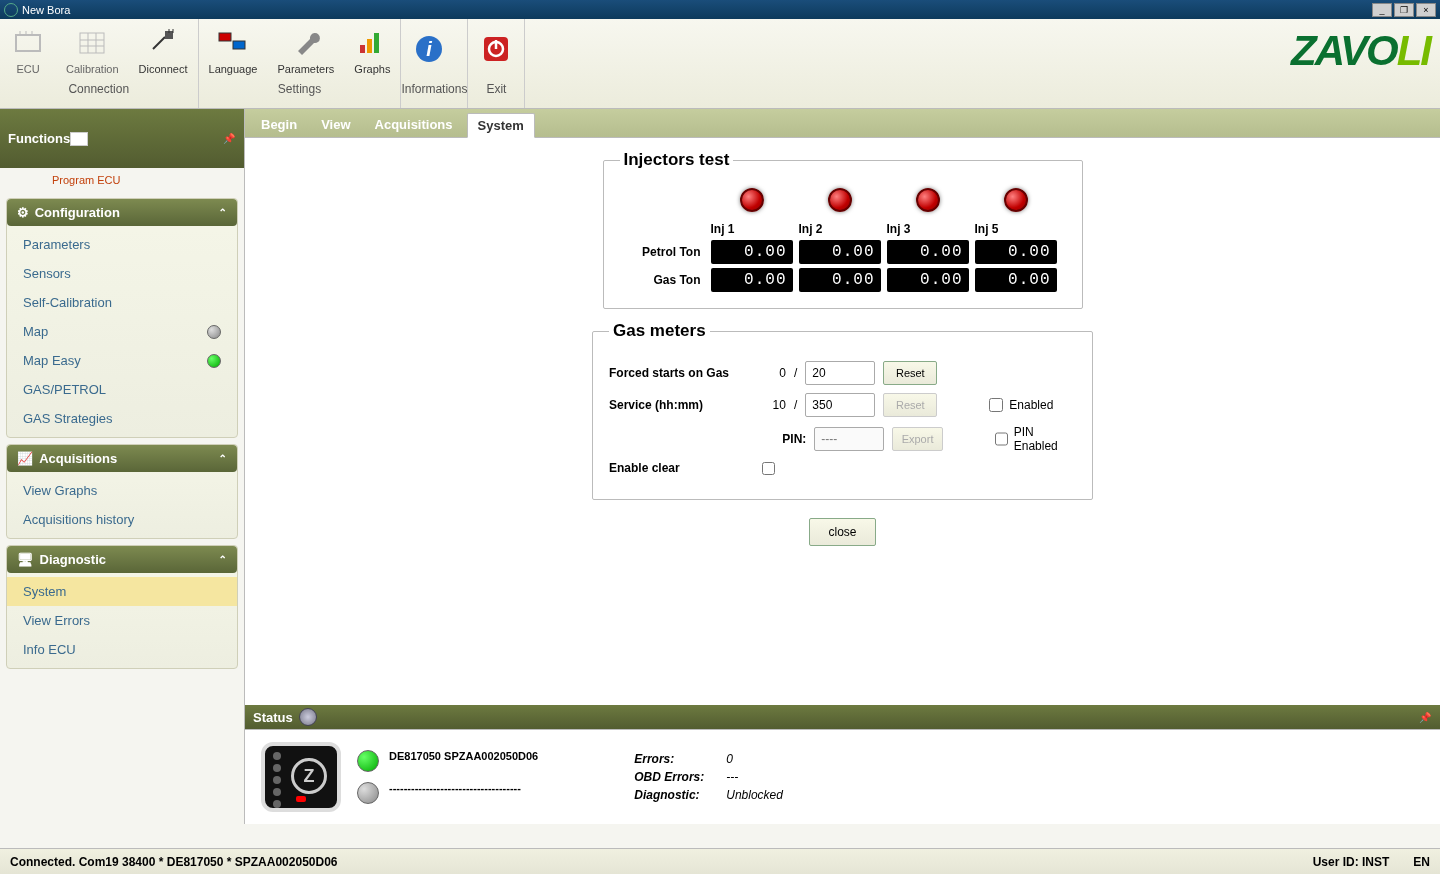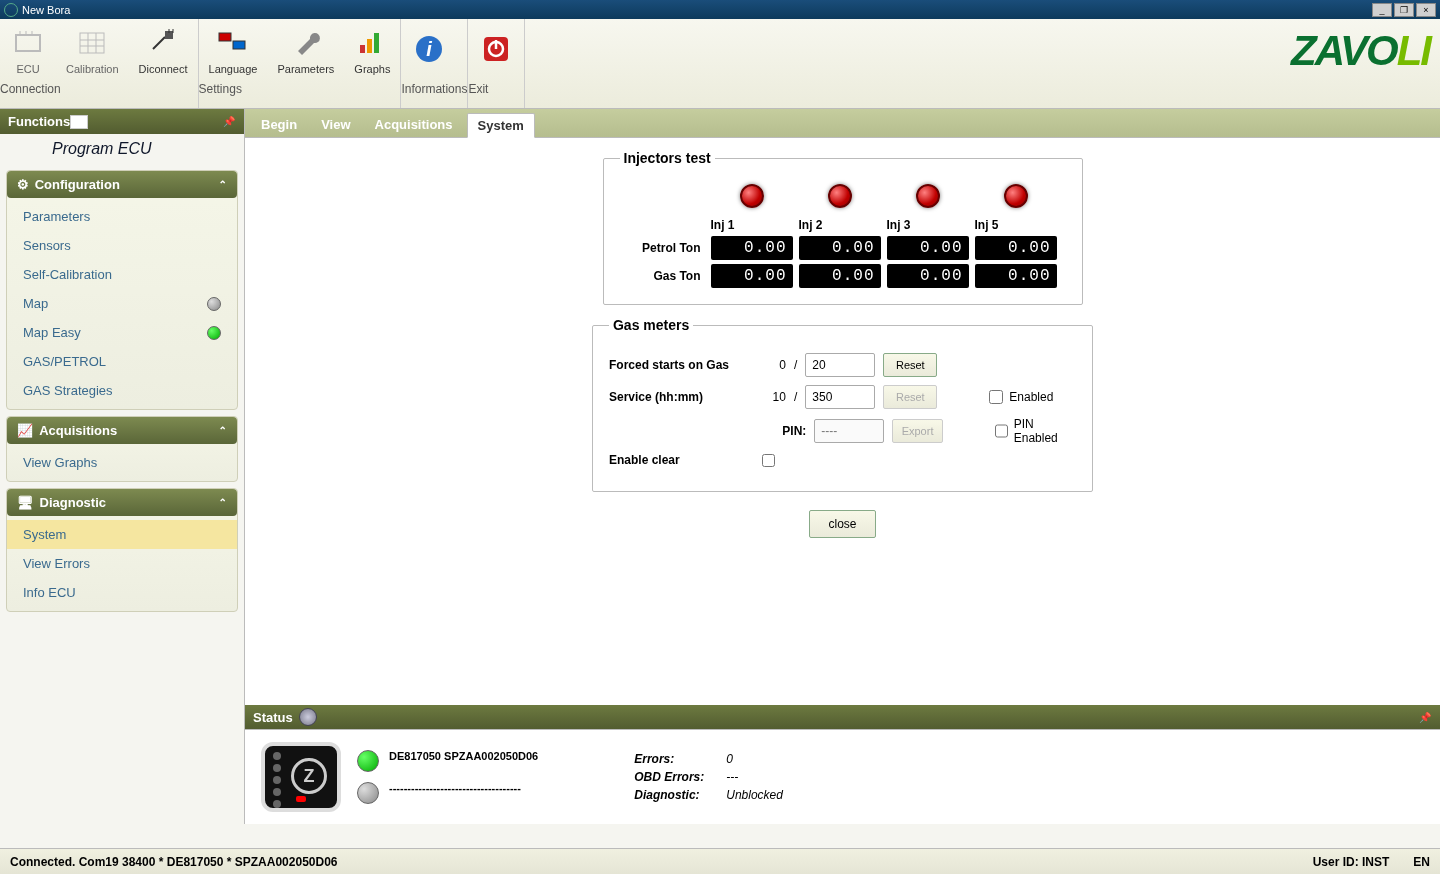--- a/index.html
+++ b/index.html
@@ -9,51 +9,51 @@
 .titlebar .icon { width: 14px; height: 14px; border: 1px solid #5a8; border-radius: 50%; margin-right: 4px; }
 .titlebar .winbtns { margin-left: auto; display: flex; gap: 2px; }
 .titlebar .winbtn { width: 20px; height: 14px; background: #d0d0d0; border: 1px solid #888; font-size: 9px; display: flex; align-items: center; justify-content: center; color: #000; cursor: pointer; }
 
 .ribbon { height: 90px; background: linear-gradient(#f7f7ef, #ececdc); border-bottom: 1px solid #bbb; display: flex; position: relative; }
 .ribbon-group { display: flex; flex-direction: column; border-right: 1px solid #ccc; }
 .ribbon-items { display: flex; flex: 1; }
 .ribbon-item { display: flex; flex-direction: column; align-items: center; justify-content: center; padding: 4px 10px; font-size: 11px; color: #666; cursor: pointer; }
 .ribbon-item.enabled { color: #333; }
 .ribbon-icon { width: 36px; height: 36px; margin-bottom: 2px; display: flex; align-items: center; justify-content: center; }
-.ribbon-group-label { text-align: left; font-size: 12px; color: #555; padding: 2px 0 12px; }
+.ribbon-group-label { text-align: center; font-size: 12px; color: #555; padding: 2px 0 12px; }
 .logo { position: absolute; right: 10px; top: 8px; font-size: 42px; font-weight: 900; font-style: italic; letter-spacing: -2px; }
 .logo .z1 { color: #0a7030; }
 .logo .z2 { color: #7b0; }
 
 .body-row { display: flex; height: 715px; }
 
 .sidebar { width: 245px; background: #f5f5f0; border-right: 1px solid #bbb; display: flex; flex-direction: column; overflow: hidden; }
-.func-header { background: linear-gradient(#6d7a40, #525c30); color: #fff; font-weight: bold; font-size: 13px; padding: 5px 8px; display: flex; align-items: center; }
+.func-header { background: linear-gradient(#6d7a40, #525c30); color: #fff; font-weight: bold; font-size: 13px; padding: 22px 8px; display: flex; align-items: center; }
 .func-header .pin { margin-left: auto; font-size: 10px; }
 .accordion { padding: 0 6px; flex: 1; overflow: hidden; }
 .acc-section { background: linear-gradient(#f5f6e8, #edeee0); border: 1px solid #cfcfb8; border-radius: 4px; margin-top: 6px; }
 .acc-head { background: linear-gradient(#7d8a50, #5a6638); color: #fff; font-weight: bold; font-size: 13px; padding: 6px 10px; border-radius: 4px; display: flex; align-items: center; cursor: pointer; }
 .acc-head .chev { margin-left: auto; font-size: 10px; }
 .acc-body { padding: 4px 0; }
 .acc-item { padding: 7px 16px; font-size: 13px; color: #3a6a8e; cursor: pointer; display: flex; align-items: center; }
 .acc-item.active { background: #f5e6a0; }
 .acc-item .led { margin-left: auto; width: 14px; height: 14px; border-radius: 50%; border: 1px solid #666; }
 .led.grey { background: radial-gradient(circle at 30% 30%, #ddd, #888); }
 .led.green { background: radial-gradient(circle at 30% 30%, #6f6, #0a0); }
-.acc-top-item { padding: 6px 16px; font-size: 16px; color: #0f172a; margin-left: 30px; font-style: italic; }
+.acc-top-item { padding: 6px 16px; font-size: 11px; color: #c2410c; margin-left: 30px; }
 
 .main { flex: 1; display: flex; flex-direction: column; background: #f5f5f0; }
 .tabs { background: linear-gradient(#c5cd9e, #b5bd8e); padding: 4px 6px 0; display: flex; gap: 4px; border-bottom: 1px solid #bbb; }
 .tab { padding: 4px 10px; font-size: 13px; font-weight: bold; color: #fff; border-radius: 2px 2px 0 0; cursor: pointer; }
 .tab.active { background: #fff; color: #333; border: 1px solid #bbb; border-bottom: 1px solid #fff; margin-bottom: -1px; }
 
 .content { flex: 1; background: #fff; padding: 12px; display: flex; flex-direction: column; align-items: center; }
 
 fieldset { border: 1px solid #bbb; border-radius: 2px; padding: 12px 16px 16px; }
-legend { font-weight: bold; font-size: 14px; padding: 0 4px; }
+legend { font-weight: bold; font-size: 17px; padding: 0 4px; }
 
 .inj-fieldset { width: 480px; }
 .inj-grid { display: grid; grid-template-columns: 85px repeat(4, 82px); gap: 4px 6px; align-items: center; }
 .inj-header { text-align: left; font-weight: bold; font-size: 12px; }
 .inj-led-cell { display: flex; justify-content: center; padding: 6px 0; }
 .inj-led { width: 24px; height: 24px; border-radius: 50%; background: radial-gradient(circle at 33% 33%, #ff8080, #c00000 60%, #800); border: 2px solid #600; box-shadow: 0 0 4px rgba(0,0,0,.5); }
 .inj-rowlbl { text-align: right; font-weight: bold; font-size: 12px; padding-right: 4px; }
 .lcd { background: #000; color: #fff; font-family: "Courier New", monospace; font-size: 16px; text-align: right; padding: 3px 6px; border-radius: 2px; letter-spacing: 1px; }
 
 .gas-fieldset { width: 480px; margin-top: 12px; }
@@ -237,20 +237,21 @@
       </div>
 
       <div class="acc-section">
         <div class="acc-head">
           <span style="margin-right:6px;">📈</span>
           <span>Acquisitions</span>
           <span class="chev">⌃</span>
         </div>
         <div class="acc-body" id="sec1">
             <div class="acc-item">View Graphs</div>
+            <div class="acc-item">Acquisitions history</div>
           </div>
       </div>
 
       <div class="acc-section">
         <div class="acc-head">
           <span style="margin-right:6px;">🖥</span>
           <span>Diagnostic</span>
           <span class="chev">⌃</span>
         </div>
         <div class="acc-body" id="sec2">

